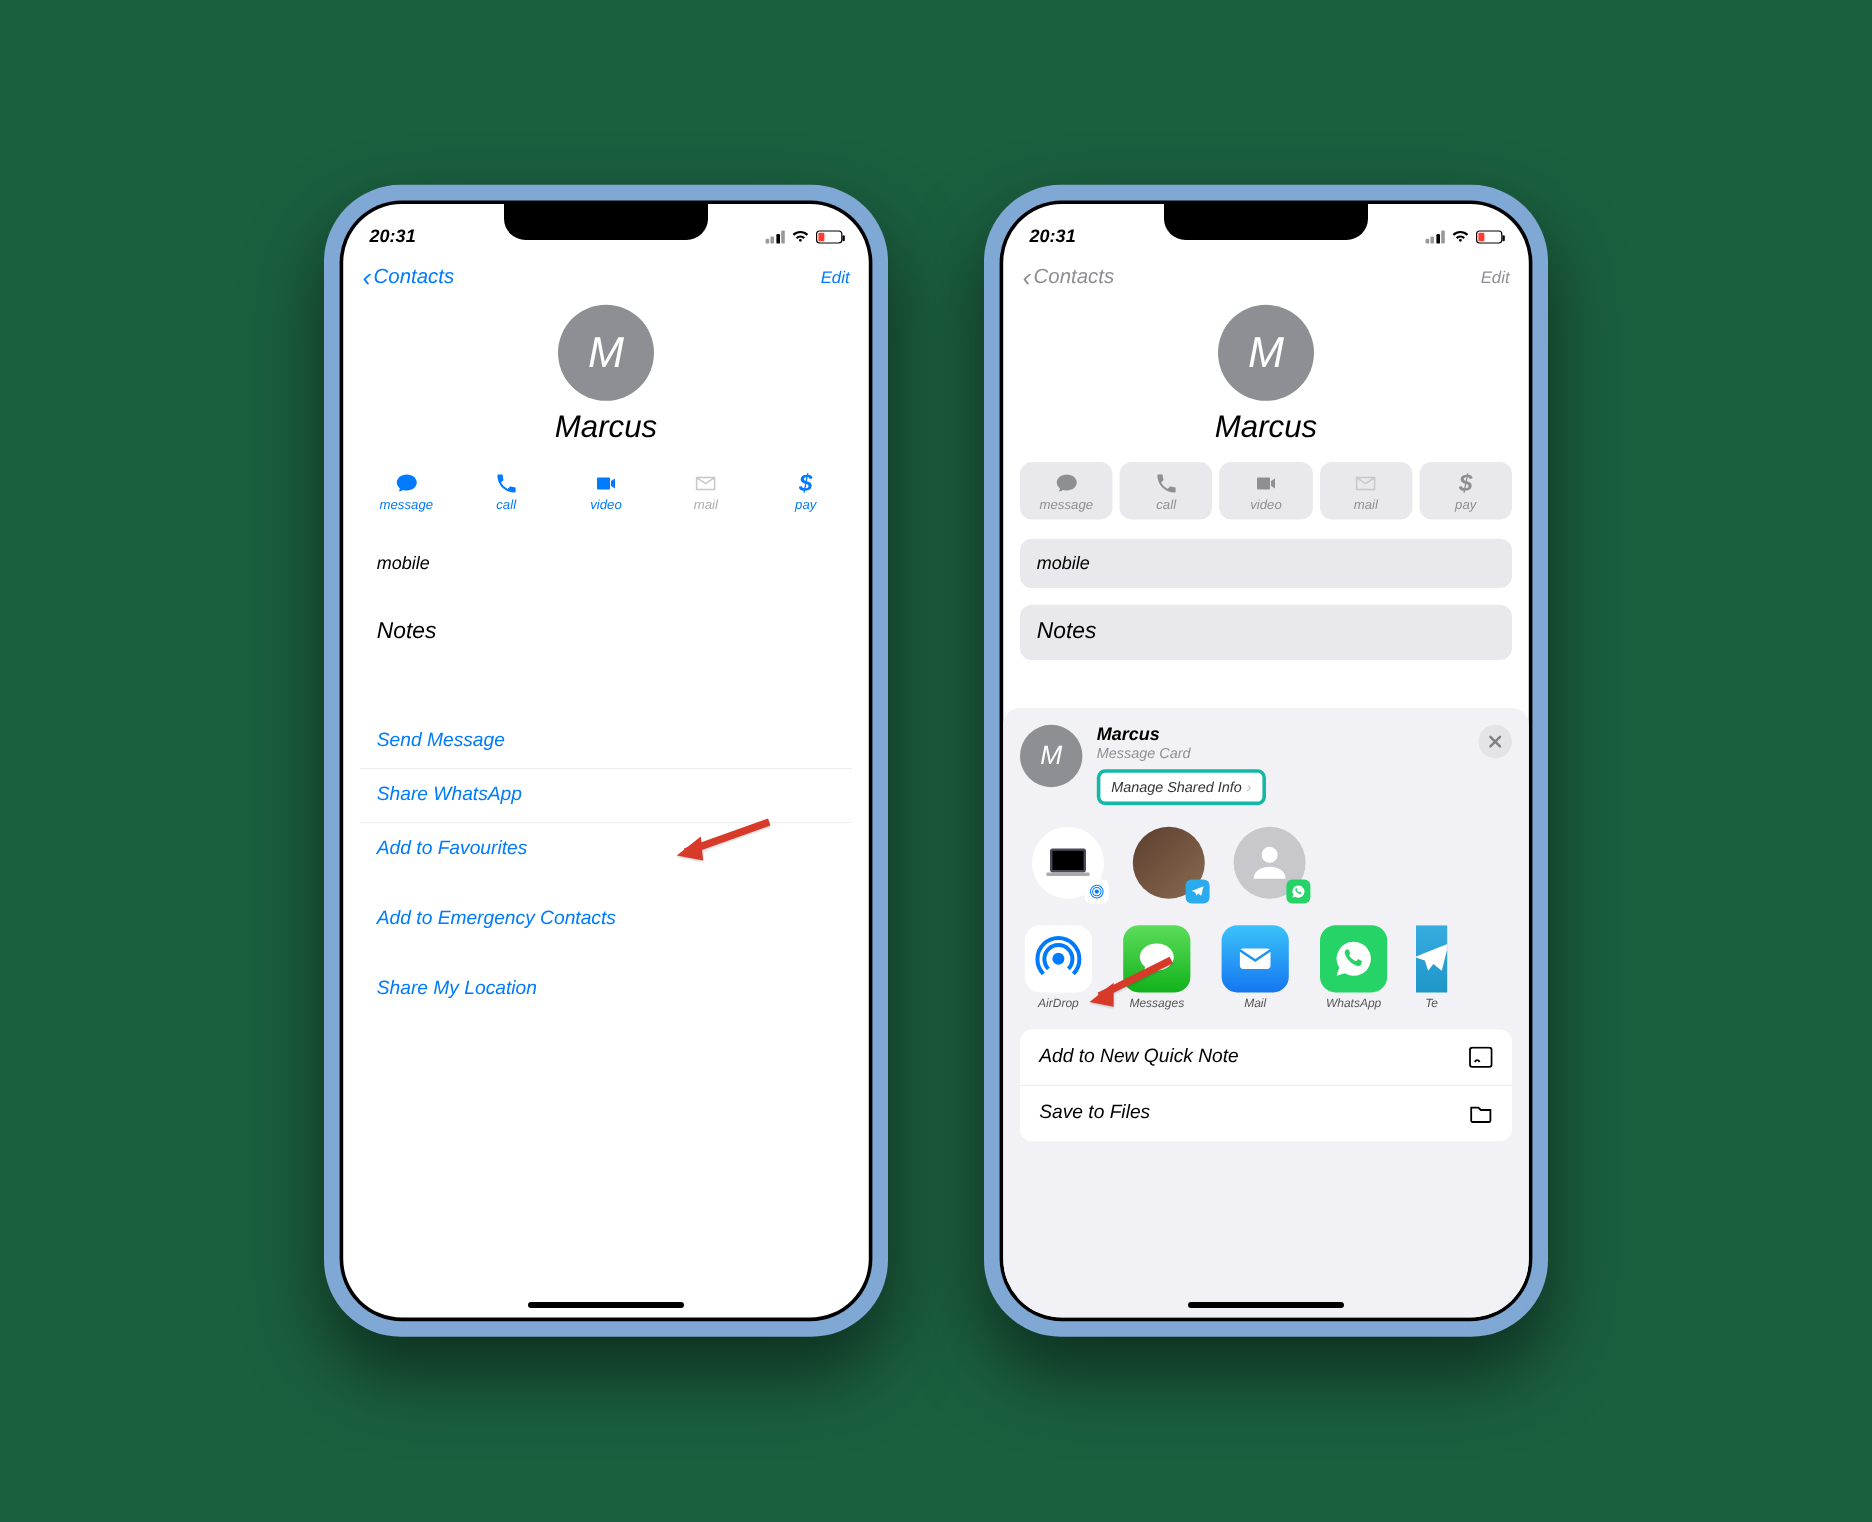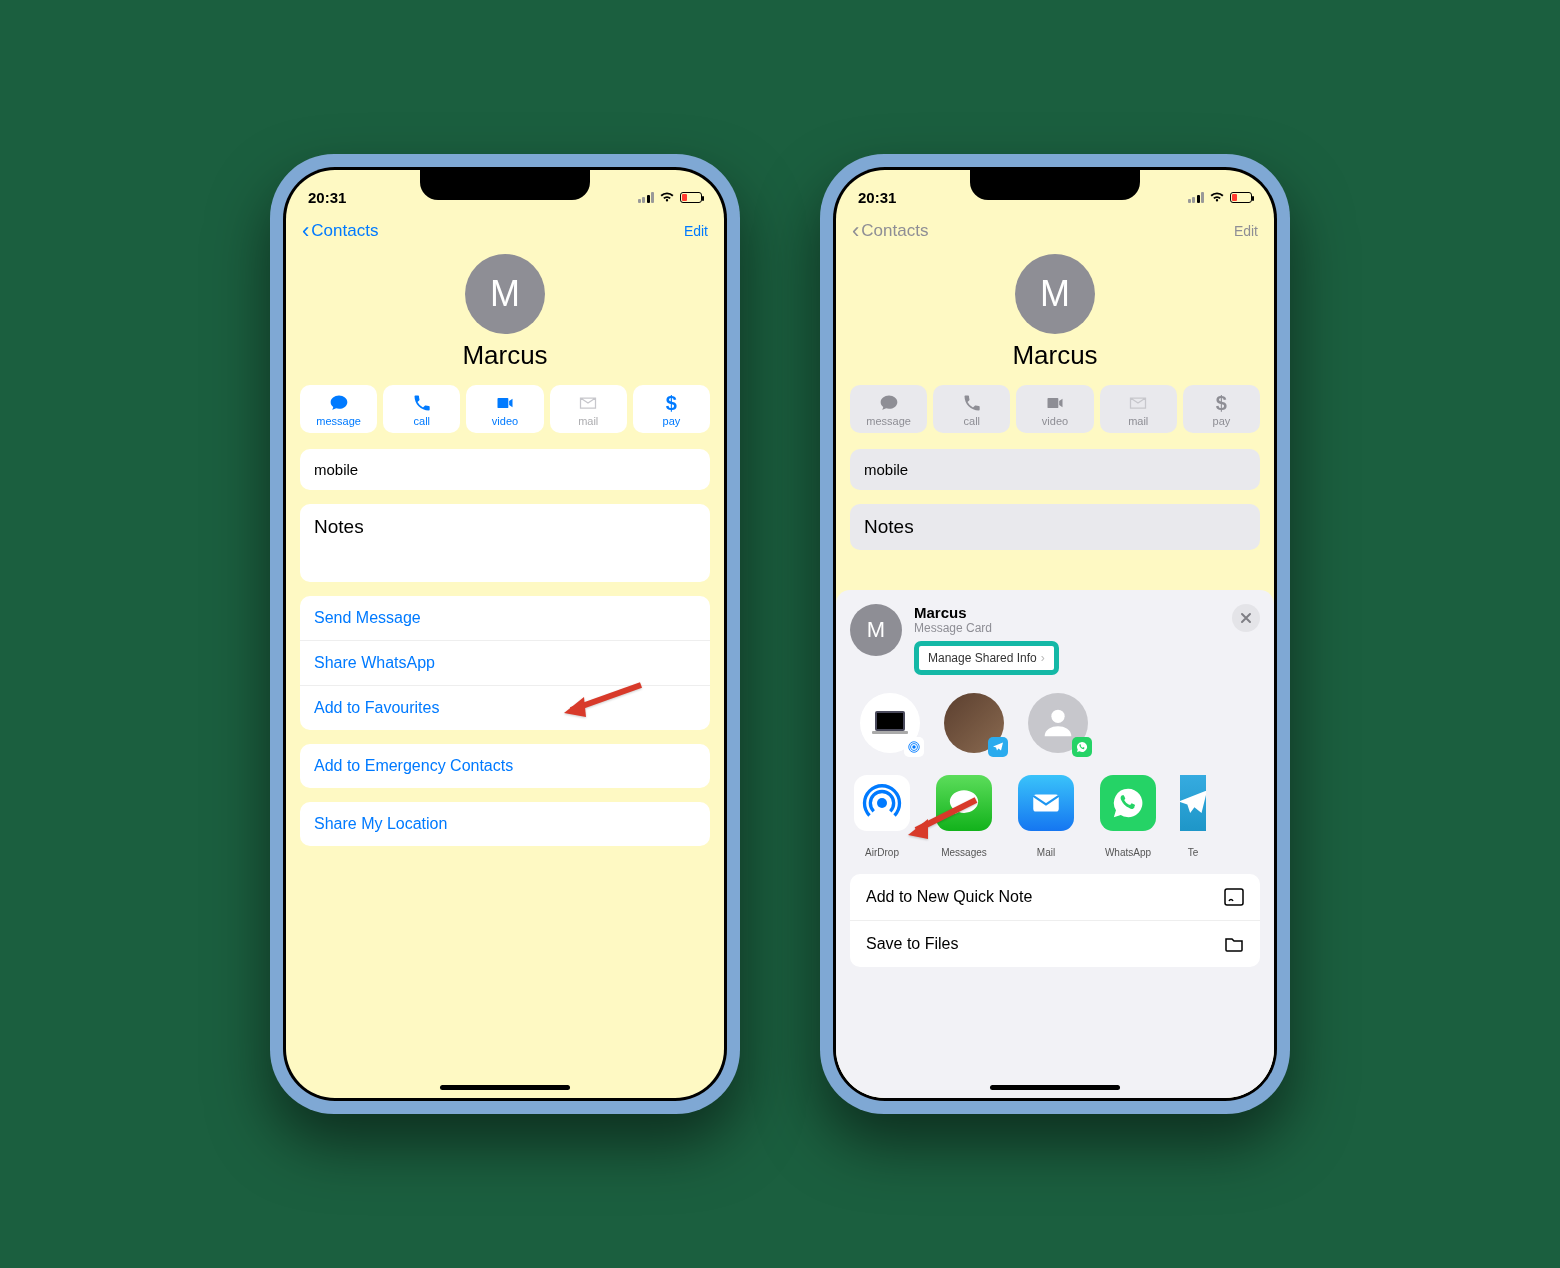--- a/index.html
+++ b/index.html
@@ -6,21 +6,21 @@
   body { background: #1b5f3f; width: 1560px; height: 1268px; display: flex; align-items: center; justify-content: center; gap: 80px; }
   .phone {
     width: 470px; height: 960px; background: #7fa8d4; border-radius: 64px; padding: 13px;
     box-shadow: 0 30px 60px rgba(0,0,0,0.5);
     position: relative;
   }
   .phone-inner {
     width: 100%; height: 100%; background: #000; border-radius: 52px; padding: 3px;
   }
   .screen {
-    width: 100%; height: 100%; background: #fef9c3; border-radius: 49px; overflow: hidden; position: relative;
+    width: 100%; height: 100%; background: #ffffff; border-radius: 49px; overflow: hidden; position: relative; font-style: italic;
   }
   .notch {
     position: absolute; top: 0; left: 50%; transform: translateX(-50%);
     width: 170px; height: 30px; background: #000; border-bottom-left-radius: 18px; border-bottom-right-radius: 18px; z-index: 100;
   }
   .status-bar {
     display: flex; justify-content: space-between; align-items: center; padding: 10px 22px 0; height: 44px; font-size: 15px; font-weight: 600;
   }
   .status-right { display: flex; gap: 5px; align-items: center; }
   .nav-bar { display: flex; justify-content: space-between; padding: 6px 16px 4px; align-items: center; }
@@ -68,35 +68,35 @@
   }
   .sheet-head { display: flex; align-items: flex-start; padding: 14px 14px 10px; gap: 12px; }
   .sm-avatar {
     width: 52px; height: 52px; border-radius: 50%; background: #8e8e95; color: #fff;
     display:flex; align-items:center; justify-content:center; font-size:22px; flex-shrink:0;
   }
   .sheet-title-wrap { flex: 1; }
   .sheet-title { font-weight: 600; font-size: 15px; }
   .sheet-sub { font-size: 12px; color: #8e8e95; margin-bottom: 6px; }
   .manage-btn {
-    display: inline-flex; align-items: center; gap: 4px; background: #fff; border: 5px solid #14b8a6;
+    display: inline-flex; align-items: center; gap: 4px; background: #fff; border: 3px solid #14b8a6;
     border-radius: 7px; padding: 5px 9px; font-size: 12px; color: #333;
   }
   .close-btn {
     width: 28px; height: 28px; border-radius: 50%; background: #e4e4e8; color: #7f7f85;
     display:flex; align-items:center; justify-content:center; font-size: 15px; flex-shrink:0;
   }
   .share-recipients { display: flex; gap: 24px; padding: 8px 24px 14px; }
   .recip { width: 60px; height: 60px; border-radius: 50%; background: #fff; position: relative; display:flex; align-items:center; justify-content:center; overflow:visible; }
   .recip .badge { position:absolute; right:-4px; bottom:-4px; width:20px; height:20px; border-radius:5px; display:flex; align-items:center; justify-content:center; }
   .recip.macbook { background:#fff; }
   .recip.photo { background: linear-gradient(135deg,#5b3f2f,#8a6a50); }
   .recip.generic { background:#c7c7cc; }
   .apps-row { display: flex; gap: 22px; padding: 8px 16px 10px; }
-  .app { display:flex; flex-direction:column; align-items:center; gap:16px; width:60px; }
+  .app { display:flex; flex-direction:column; align-items:center; gap:4px; width:60px; }
   .app-icon { width:56px; height:56px; border-radius:13px; display:flex; align-items:center; justify-content:center; }
   .app-label { font-size: 10px; color:#555; }
   .airdrop { background:#fff; }
   .messages { background: linear-gradient(180deg,#5cdd5b,#12b21b); }
   .mail { background: linear-gradient(180deg,#3ac3fa,#1576f1); }
   .whatsapp { background:#25d366; }
   .tg { background: linear-gradient(180deg,#36abe0,#1e96c8); }
   .sheet-list { background:#fff; margin: 6px 14px 0; border-radius: 10px; }
   .sheet-row { display:flex; justify-content:space-between; align-items:center; padding: 14px 16px; border-bottom:1px solid #eee; font-size:16px; }
   .sheet-row:last-child { border-bottom:none; }

